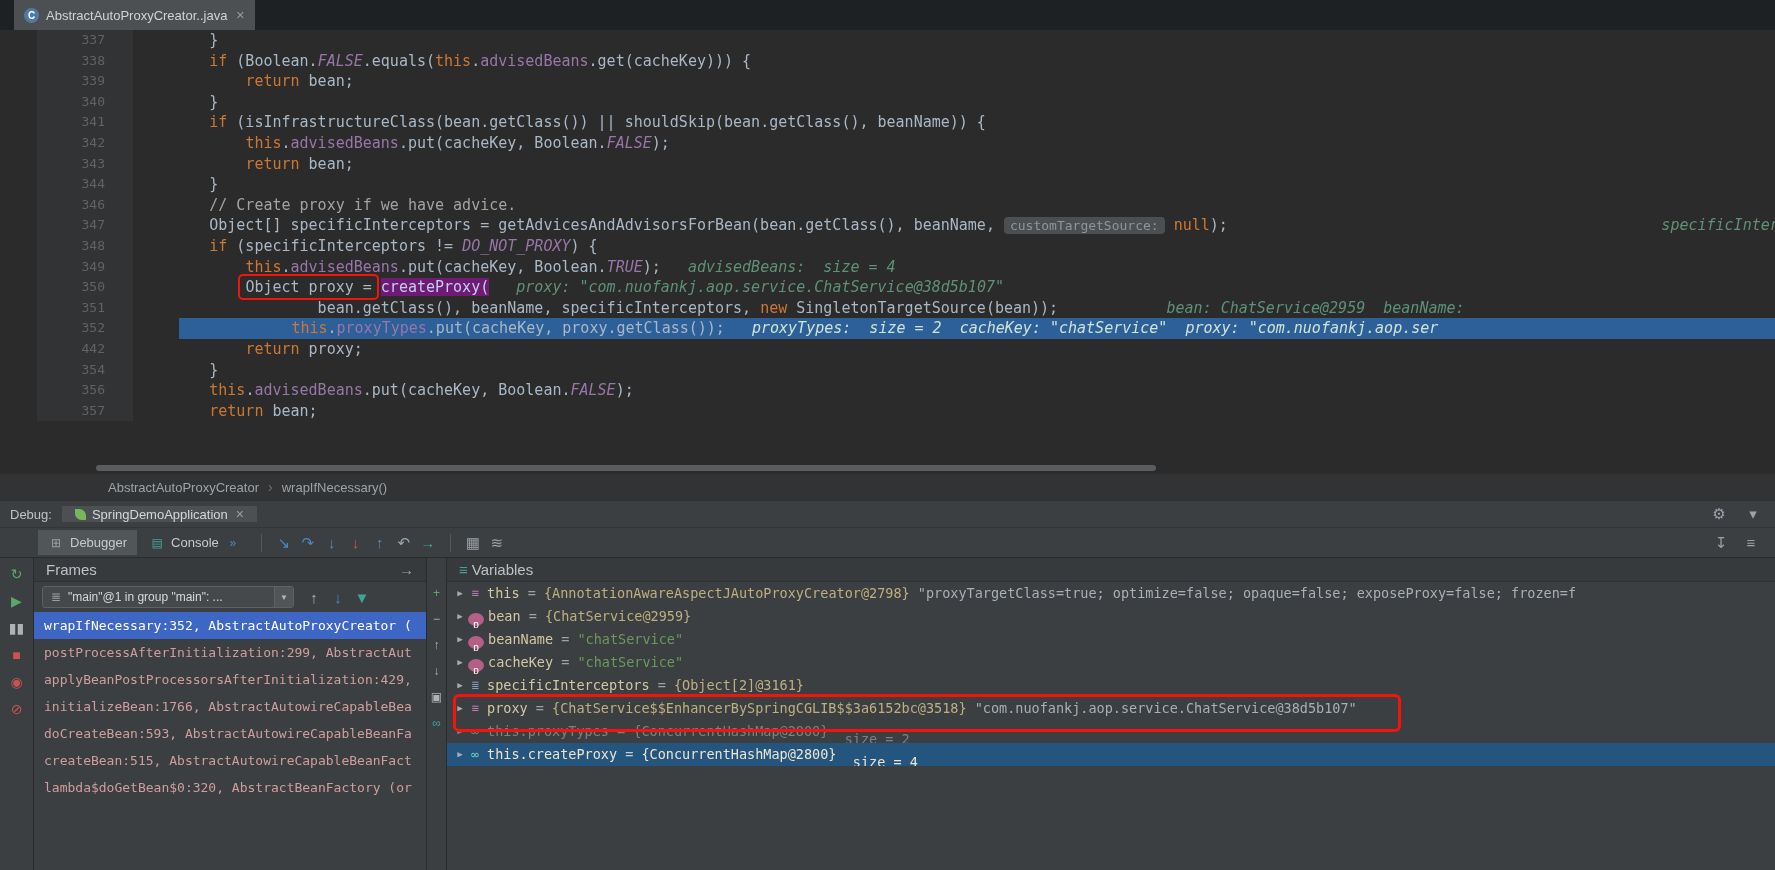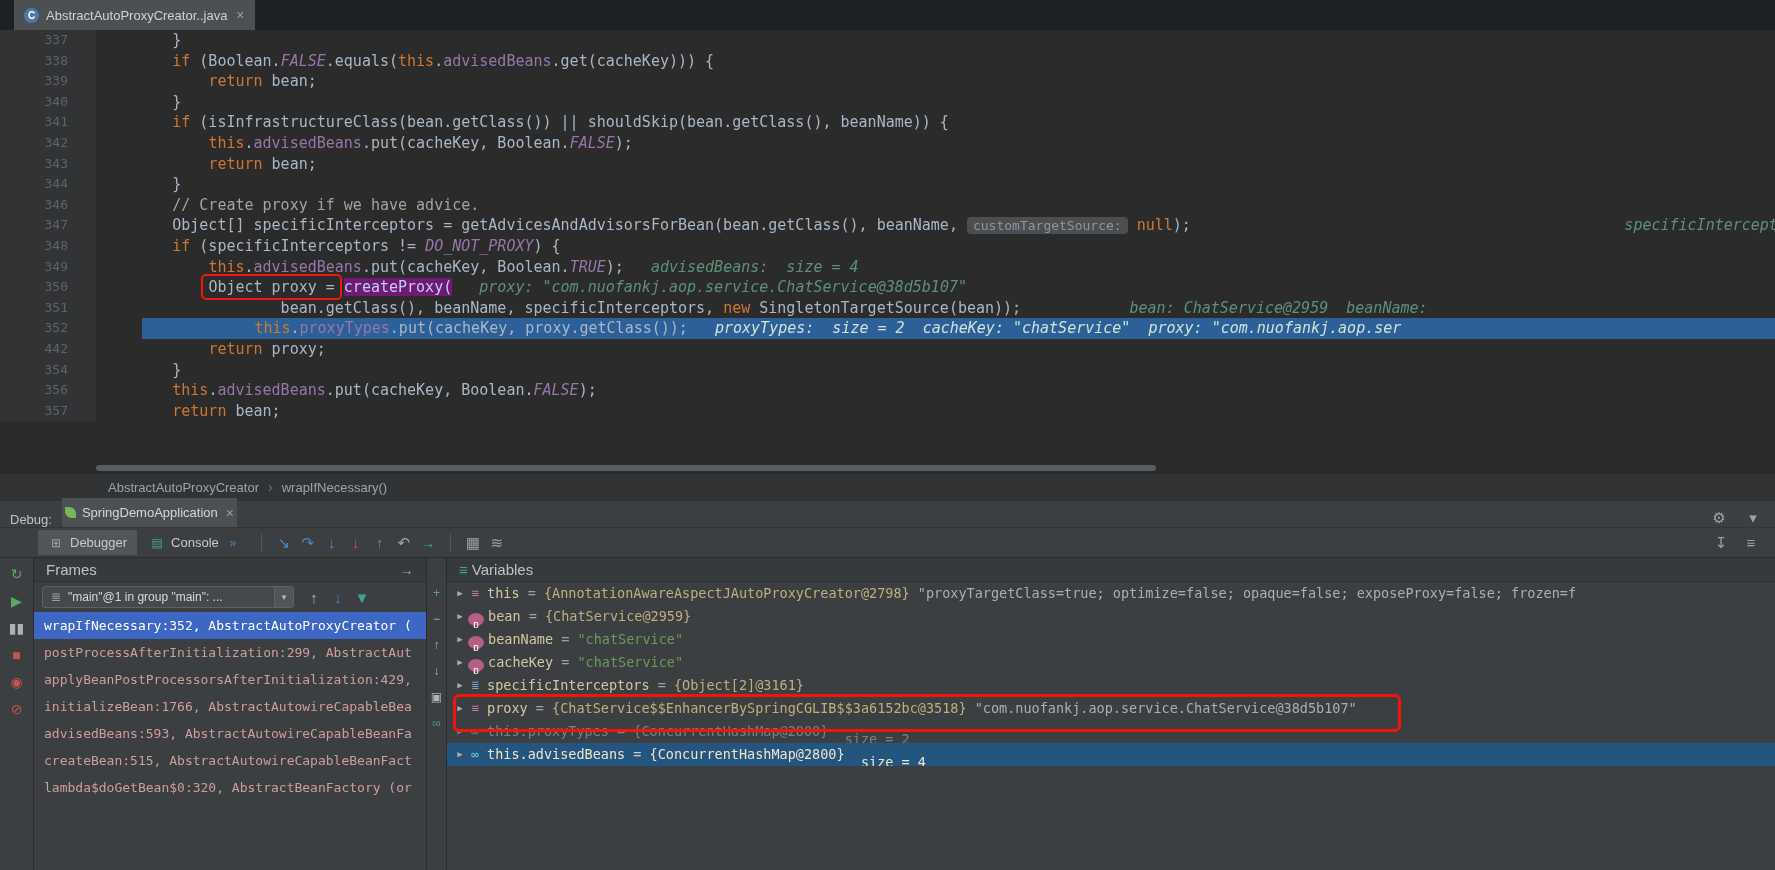--- a/index.html
+++ b/index.html
@@ -6,21 +6,21 @@
   body{width:1775px;height:870px;overflow:hidden;background:#2b2b2b;font-family:"Liberation Sans",sans-serif;}
   .app{width:1775px;height:870px;position:relative;}
 
   
   .tabbar{height:30px;background:#1e2123;display:flex;align-items:stretch;}
   .etab{display:flex;align-items:center;gap:7px;background:#4c5053;color:#cfd3d6;font-size:13px;padding:0 10px;margin-left:14px;}
   .class-icon{width:15px;height:15px;border-radius:50%;background:#4e7aa5;color:#fff;font-size:10px;font-weight:bold;display:grid;place-items:center;}
   .tab-close{color:#9a9ea2;font-size:14px;margin-left:2px;cursor:default;}
 
   
-  .editor{position:relative;height:433px;background:#2b2b2b;overflow:hidden;font-family:"DejaVu Sans Mono",monospace;font-size:15px;line-height:20.6px;}
+  .editor{position:relative;height:433px;background:#2b2b2b;overflow:hidden;font-family:"DejaVu Sans Mono",monospace;font-size:15px;line-height:20.6px;padding-left:37px;}
   .code-line{display:flex;height:20.6px;white-space:pre;}
   .gnum{flex:0 0 96px;box-sizing:border-box;background:#313335;color:#606366;text-align:right;padding-right:28px;font-size:13px;}
   .ctext{flex:1 1 auto;padding-left:4px;}
   .code-line.exec .ctext{background:#2d6099;margin-left:46px;}
   .tk-pl{color:#a9b7c6}
   .tk-kw{color:#cc7832}
   .tk-fld{color:#9876aa}
   .tk-cst{color:#9876aa;font-style:italic}
   .tk-cm{color:#a3a3a3}
   .tk-chip{background:#4b4f52;color:#8f959a;border-radius:4px;padding:1px 6px;font-size:13px;}
@@ -30,22 +30,22 @@
   .tk-hintb{color:#cfe3d6;font-style:italic}
 
   .hscroll{height:10px;background:#2b2b2b;position:relative;}
   .hthumb{position:absolute;left:96px;top:2px;width:1060px;height:6px;background:#5a5d60;border-radius:3px;}
 
   
   .breadcrumbs{height:27px;background:#313335;display:flex;align-items:center;gap:9px;padding-left:108px;font-size:13px;color:#9da3a9;border-top:1px solid #2b2b2b;box-sizing:border-box;}
   .bc-sep{color:#6e7478;font-size:14px;}
 
   
-  .debug-header{height:27px;background:#3c3f41;display:flex;align-items:flex-end;padding:0 10px;font-size:13px;color:#bfc3c7;border-top:1px solid #2f3234;box-sizing:border-box;}
-  .session-tab{display:flex;align-items:center;gap:6px;background:#4c5053;height:29px;padding:0 3px;margin-left:10px;color:#d3d7da;}
+  .debug-header{height:27px;background:#3c3f41;display:flex;align-items:center;padding:0 10px;font-size:13px;color:#bfc3c7;border-top:1px solid #2f3234;box-sizing:border-box;}
+  .session-tab{display:flex;align-items:center;gap:6px;background:#4c5053;height:16px;padding:0 13px;margin-left:10px;color:#d3d7da;}
   .leaf{width:11px;height:11px;background:#77b65a;border-radius:0 60% 0 60%;}
   .dh-right{margin-left:auto;display:flex;gap:10px;align-items:center;font-size:15px;}
 
   
   .debug-toolbar{height:31px;background:#3c3f41;display:flex;align-items:center;gap:2px;padding-left:38px;border-top:1px solid #333638;border-bottom:1px solid #2b2b2b;box-sizing:border-box;}
   .dtab{display:flex;align-items:center;gap:6px;height:25px;padding:0 10px;font-size:13px;color:#c6cacd;}
   .dtab.sel{background:#515658;}
   .tbsep{width:1px;height:18px;background:#55595c;margin:0 8px;}
   .tb-icon{width:24px;text-align:center;font-size:15px;cursor:default;display:inline-block;}
   .tb-icon.small{width:16px;font-size:12px;}
@@ -210,21 +210,21 @@
             <span class="tb-icon" style="color: rgb(169, 173, 176);">↑</span>
             <span class="tb-icon" style="color: rgb(74, 136, 199);">↓</span>
             <span class="tb-icon" style="color: rgb(63, 163, 154);">▼</span>
           </div>
       </div>
       <div>
           <div class="frame-row sel">wrapIfNecessary:352, AbstractAutoProxyCreator (</div>
           <div class="frame-row">postProcessAfterInitialization:299, AbstractAut</div>
           <div class="frame-row">applyBeanPostProcessorsAfterInitialization:429,</div>
           <div class="frame-row">initializeBean:1766, AbstractAutowireCapableBea</div>
-          <div class="frame-row">advisedBeans:593, AbstractAutowireCapableBeanFa</div>
+          <div class="frame-row">doCreateBean:593, AbstractAutowireCapableBeanFa</div>
           <div class="frame-row">createBean:515, AbstractAutowireCapableBeanFact</div>
           <div class="frame-row">lambda$doGetBean$0:320, AbstractBeanFactory (or</div>
         </div>
     </div>
 
     <div class="watch-strip">
         <span class="ws-icon" style="color: rgb(89, 168, 105);">+</span>
         <span class="ws-icon" style="color: rgb(175, 179, 182);">−</span>
         <span class="ws-icon" style="color: rgb(175, 179, 182);">↑</span>
         <span class="ws-icon" style="color: rgb(175, 179, 182);">↓</span>
@@ -238,19 +238,19 @@
         <span>Variables</span>
       </div>
       <div>
           <div class="var-row"><span class="v-arrow">▶</span><span class="v-icon vi-object">≡</span><span class="v-name">this</span><span class="v-eq"> = </span><span class="v-ref">{AnnotationAwareAspectJAutoProxyCreator@2798}</span><span class="v-strg"> "proxyTargetClass=true; optimize=false; opaque=false; exposeProxy=false; frozen=f</span></div>
           <div class="var-row"><span class="v-arrow">▶</span><span class="v-icon vi-param">p</span><span class="v-name">bean</span><span class="v-eq"> = </span><span class="v-ref">{ChatService@2959}</span></div>
           <div class="var-row"><span class="v-arrow">▶</span><span class="v-icon vi-param">p</span><span class="v-name">beanName</span><span class="v-eq"> = </span><span class="v-str">"chatService"</span></div>
           <div class="var-row"><span class="v-arrow">▶</span><span class="v-icon vi-param">p</span><span class="v-name">cacheKey</span><span class="v-eq"> = </span><span class="v-str">"chatService"</span></div>
           <div class="var-row"><span class="v-arrow">▶</span><span class="v-icon vi-array">≣</span><span class="v-name">specificInterceptors</span><span class="v-eq"> = </span><span class="v-ref">{Object[2]@3161}</span></div>
           <div class="var-row"><span class="v-arrow">▶</span><span class="v-icon vi-object">≡</span><span class="v-name">proxy</span><span class="v-eq"> = </span><span class="v-ref">{ChatService$$EnhancerBySpringCGLIB$$3a6152bc@3518}</span><span class="v-strg"> "com.nuofankj.aop.service.ChatService@38d5b107"</span></div>
           <div class="var-row dim"><span class="v-arrow">▶</span><span class="v-icon vi-watch">∞</span><span class="v-name">this.proxyTypes</span><span class="v-eq"> = </span><span class="v-ref">{ConcurrentHashMap@2800}</span><span class="v-size">  size = 2</span></div>
-          <div class="var-row sel"><span class="v-arrow">▶</span><span class="v-icon vi-watch">∞</span><span class="v-name">this.advisedBeans</span><span class="v-eq"> = </span><span class="v-ref">{ConcurrentHashMap@2800}</span><span class="v-size">  size = 4</span></div>
+          <div class="var-row sel"><span class="v-arrow">▶</span><span class="v-icon vi-watch">∞</span><span class="v-name">this.createProxy</span><span class="v-eq"> = </span><span class="v-ref">{ConcurrentHashMap@2800}</span><span class="v-size">  size = 4</span></div>
         </div>
       <div class="anno anno-vars"></div>
     </div>
   </div>
 
 </div>
 
 </body></html>

